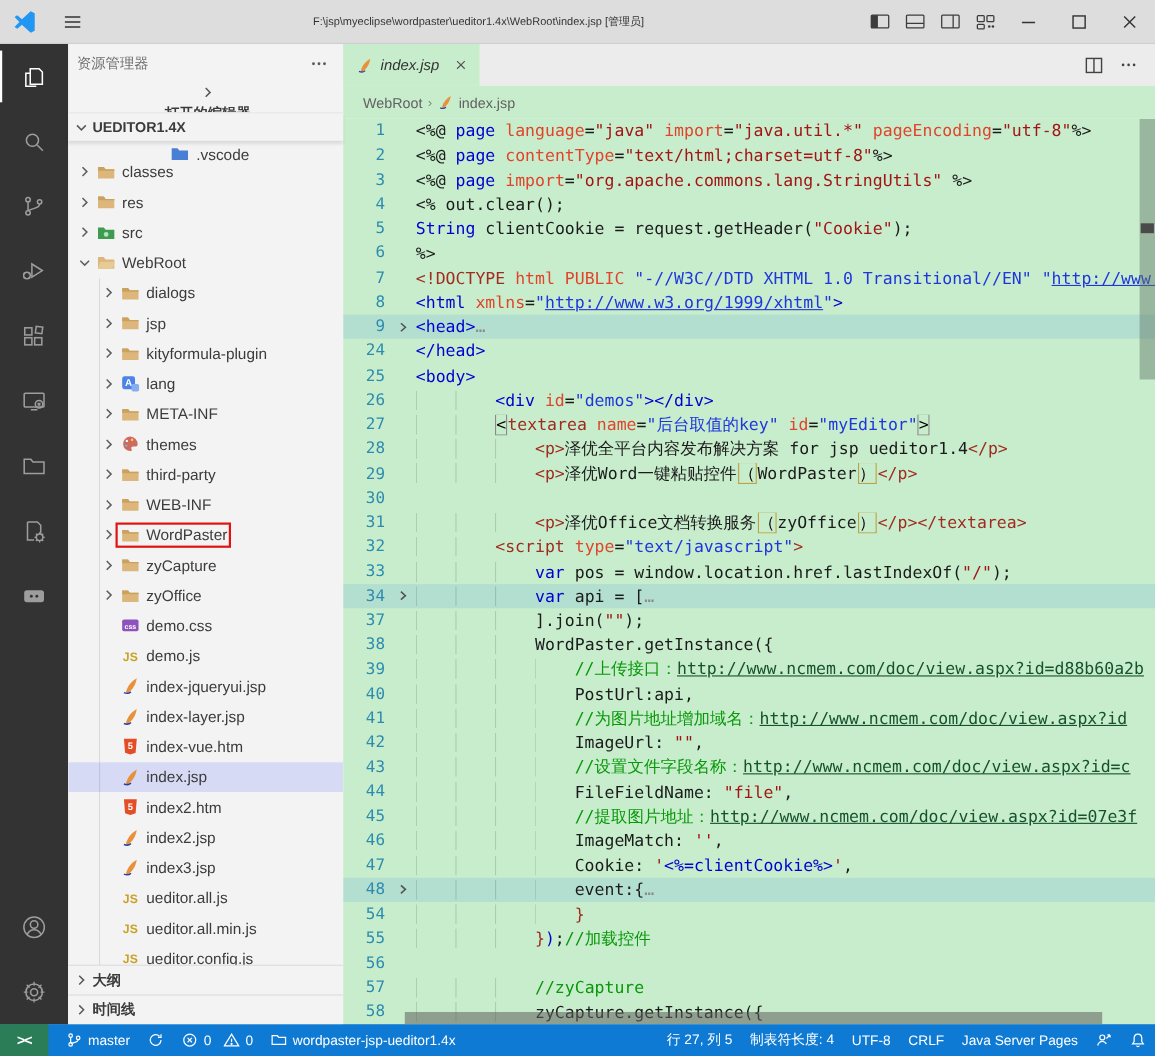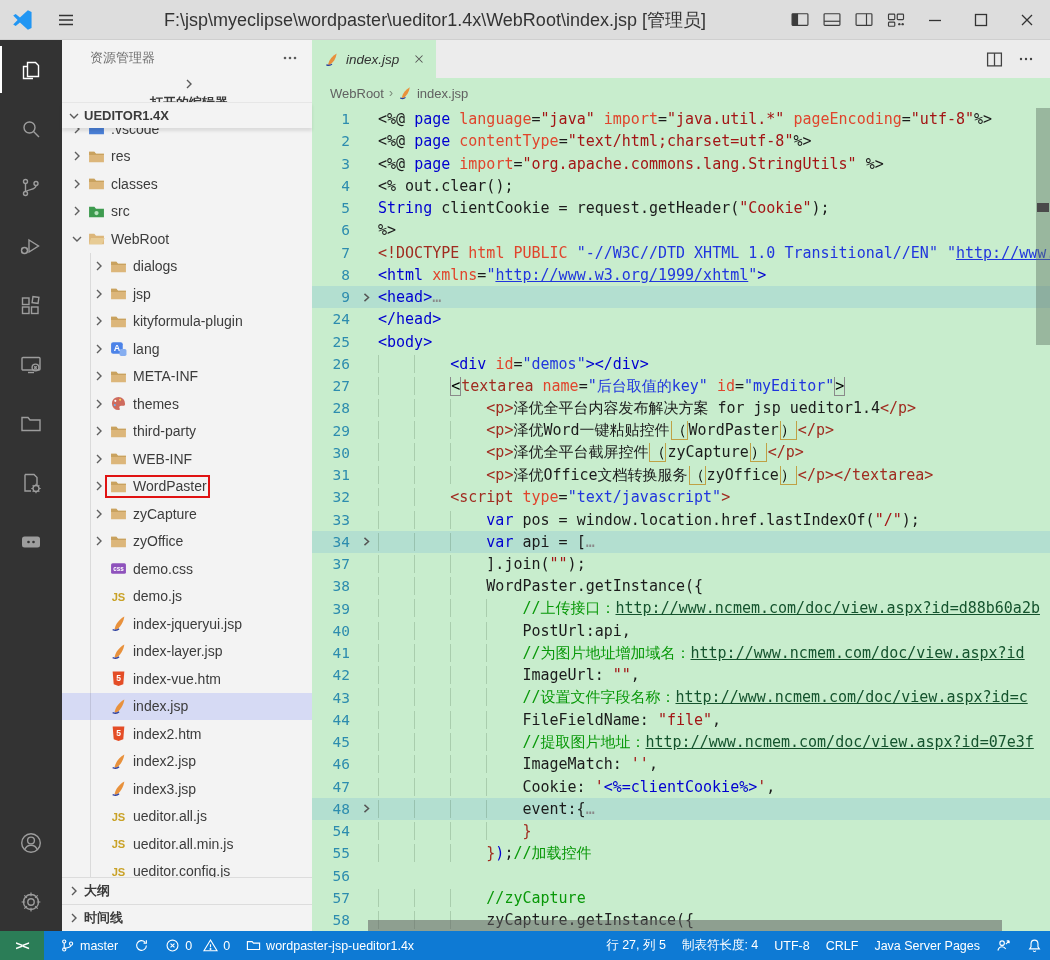--- a/index.html
+++ b/index.html
@@ -3,36 +3,36 @@
 <meta charset="utf-8">
 <style>
   * { margin:0; padding:0; box-sizing:border-box; }
   html,body { width:1050px; height:960px; overflow:hidden; }
   body { font-family:"Liberation Sans","DejaVu Sans",sans-serif; background:#fff; position:relative; }
 
   
   .titlebar { height:40px; background:#dddddd; border-bottom:1px solid #cfcfcf; display:flex; align-items:center; }
   .tb-logo { width:46px; display:flex; justify-content:center; }
   .tb-menu { width:40px; display:flex; justify-content:center; color:#333; cursor:pointer; }
-  .tb-title { flex:1; text-align:center; font-size:18px; color:#333; white-space:nowrap; overflow:hidden; }
+  .tb-title { flex:1; text-align:center; font-size:10px; color:#333; white-space:nowrap; overflow:hidden; }
   .tb-actions { display:flex; }
   .tb-act { width:32px; height:40px; display:flex; align-items:center; justify-content:center; color:#3c3c3c; }
   .tb-win { width:46px; height:40px; display:flex; align-items:center; justify-content:center; color:#333; }
 
   
   .app { display:flex; height:891px; }
 
   .activitybar { width:62px; background:#333333; display:flex; flex-direction:column; color:#9d9d9d; }
   .aitem { height:59px; display:flex; align-items:center; justify-content:center; position:relative; cursor:pointer; }
   .aitem.active { color:#ffffff; }
   .aitem.active::before { content:""; position:absolute; left:0; top:6px; bottom:6px; width:2px; background:#fff; }
   .abar-spacer { flex:1; }
 
   .sidebar { width:250px; background:#f3f3f3; display:flex; flex-direction:column; font-size:13px; color:#3b3b3b; }
-  .sb-title { height:36px; display:flex; align-items:center; padding:0 14px 0 28px; color:#6f6f6f; font-size:13px; }
+  .sb-title { height:36px; display:flex; align-items:center; padding:0 14px 0 8px; color:#6f6f6f; font-size:13px; }
   .sb-title .grow { flex:1; }
   .sec-row { height:26px; display:flex; align-items:center; font-weight:bold; font-size:13px; padding-left:4px; gap:2px; cursor:pointer;flex-direction:column; }
   .root-row { height:26px; display:flex; align-items:center; font-weight:bold; font-size:13px; padding-left:4px; gap:2px; cursor:pointer;
               box-shadow:0 3px 3px rgba(0,0,0,.10); position:relative; z-index:3; background:#f3f3f3; border-top:1px solid #e6e6e6;}
   .tree { flex:1; overflow:hidden; position:relative; }
   .trow { display:flex; align-items:center; height:27.5px; font-size:14px; color:#3c3c3c; position:relative; cursor:pointer; white-space:nowrap; }
   .trow.sel { background:#d6daf4; }
   .trow.lvl1 { padding-left:6px; }
   .trow.lvl2 { padding-left:28px; }
   .trow.lvl2::before { content:""; position:absolute; left:28px; top:0; bottom:0; width:1px; background:rgba(0,0,0,.10); }
@@ -246,21 +246,21 @@
     </div>
     <div class="root-row">
       <span>
           <svg width="16" height="16" viewBox="0 0 16 16" fill="none" stroke="#5a5a5a" stroke-width="1.4">
             <path d="M4 6l4 4 4-4"></path>
           </svg>
         </span>
       <span>UEDITOR1.4X</span>
     </div>
     <div class="tree">
-        <div class="trow lvl1" style="margin-top: -13px;">
+        <div class="trow lvl1" style="margin-top: -13px; flex-direction: column;">
           <span class="twist">
             <svg width="16" height="16" viewBox="0 0 16 16" fill="none" stroke="#5f5f5f" stroke-width="1.4">
               <path d="M6 4l4 4-4 4"></path>
             </svg>
           </span>
           <span class="fwrap">
             <span class="ficon">
               <svg width="17" height="17" viewBox="0 0 16 16">
                 <path d="M1 3.5h5l1.5 2H15v8H1z" fill="#4a7fd6" stroke="none"></path>
               </svg>
@@ -274,37 +274,37 @@
               <path d="M6 4l4 4-4 4"></path>
             </svg>
           </span>
           <span class="fwrap">
             <span class="ficon">
               <svg width="17" height="17" viewBox="0 0 16 16">
                 <path d="M1 3.5h5l1.5 2H15v8H1z" fill="#dcb67a" stroke="none"></path>
                 <path d="M1 3.5h5l1.5 2H15v1.2H1z" fill="#c9a25f" stroke="none"></path>
               </svg>
             </span>
+            <span>classes</span>
+          </span>
+        </div>
+        <div class="trow lvl1">
+          <span class="twist">
+            <svg width="16" height="16" viewBox="0 0 16 16" fill="none" stroke="#5f5f5f" stroke-width="1.4">
+              <path d="M6 4l4 4-4 4"></path>
+            </svg>
+          </span>
+          <span class="fwrap">
+            <span class="ficon">
+              <svg width="17" height="17" viewBox="0 0 16 16">
+                <path d="M1 3.5h5l1.5 2H15v8H1z" fill="#dcb67a" stroke="none"></path>
+                <path d="M1 3.5h5l1.5 2H15v1.2H1z" fill="#c9a25f" stroke="none"></path>
+              </svg>
+            </span>
             <span>res</span>
-          </span>
-        </div>
-        <div class="trow lvl1">
-          <span class="twist">
-            <svg width="16" height="16" viewBox="0 0 16 16" fill="none" stroke="#5f5f5f" stroke-width="1.4">
-              <path d="M6 4l4 4-4 4"></path>
-            </svg>
-          </span>
-          <span class="fwrap">
-            <span class="ficon">
-              <svg width="17" height="17" viewBox="0 0 16 16">
-                <path d="M1 3.5h5l1.5 2H15v8H1z" fill="#dcb67a" stroke="none"></path>
-                <path d="M1 3.5h5l1.5 2H15v1.2H1z" fill="#c9a25f" stroke="none"></path>
-              </svg>
-            </span>
-            <span>classes</span>
           </span>
         </div>
         <div class="trow lvl1">
           <span class="twist">
             <svg width="16" height="16" viewBox="0 0 16 16" fill="none" stroke="#5f5f5f" stroke-width="1.4">
               <path d="M6 4l4 4-4 4"></path>
             </svg>
           </span>
           <span class="fwrap">
             <span class="ficon">
@@ -725,21 +725,21 @@
           <div class="crow"><span class="gnum">8</span><span class="gfold"></span><span class="ctext"><span class="k">&lt;html </span><span class="a">xmlns</span><span class="x">=</span><span class="b">"</span><span class="u">http://www.w3.org/1999/xhtml</span><span class="b">"</span><span class="k">&gt;</span></span></div>
           <div class="crow hl"><span class="gnum">9</span><span class="gfold"><svg width="13" height="13" viewBox="0 0 16 16" fill="none" stroke="#555" stroke-width="1.8">
                 <path d="M5.5 3.5l5 4.5-5 4.5"></path>
               </svg></span><span class="ctext"><span class="k">&lt;head&gt;</span><span class="e">…</span></span></div>
           <div class="crow"><span class="gnum">24</span><span class="gfold"></span><span class="ctext"><span class="k">&lt;/head&gt;</span></span></div>
           <div class="crow"><span class="gnum">25</span><span class="gfold"></span><span class="ctext"><span class="k">&lt;body&gt;</span></span></div>
           <div class="crow"><span class="gnum">26</span><span class="gfold"></span><span class="ctext"><span class="ind">    </span><span class="ind">    </span><span class="k">&lt;div </span><span class="a">id</span><span class="x">=</span><span class="b">"demos"</span><span class="k">&gt;&lt;/div&gt;</span></span></div>
           <div class="crow"><span class="gnum">27</span><span class="gfold"></span><span class="ctext"><span class="ind">    </span><span class="ind">    </span><span class="gb">&lt;</span><span class="t">textarea </span><span class="a">name</span><span class="x">=</span><span class="b">"后台取值的key" </span><span class="a">id</span><span class="x">=</span><span class="b">"myEditor"</span><span class="gb">&gt;</span></span></div>
           <div class="crow"><span class="gnum">28</span><span class="gfold"></span><span class="ctext"><span class="ind">    </span><span class="ind">    </span><span class="ind">    </span><span class="t">&lt;p&gt;</span><span class="x">泽优全平台内容发布解决方案 for jsp ueditor1.4</span><span class="t">&lt;/p&gt;</span></span></div>
           <div class="crow"><span class="gnum">29</span><span class="gfold"></span><span class="ctext"><span class="ind">    </span><span class="ind">    </span><span class="ind">    </span><span class="t">&lt;p&gt;</span><span class="x">泽优Word一键粘贴控件</span><span class="yb">（</span><span class="x">WordPaster</span><span class="yb">）</span><span class="t">&lt;/p&gt;</span></span></div>
-          <div class="crow"><span class="gnum">30</span><span class="gfold"></span><span class="ctext"><span class="ind">    </span><span class="ind">    </span><span class="ind">    </span><span class="t">&lt;p&gt;</span><span class="x">泽优全平台截屏控件</span><span class="yb">（</span><span class="x">zyCapture</span><span class="yb">）</span><span class="t">&lt;/p&gt;</span></span></div>
+          <div class="crow"><span class="gnum">30</span><span class="gfold"></span></div>
           <div class="crow"><span class="gnum">31</span><span class="gfold"></span><span class="ctext"><span class="ind">    </span><span class="ind">    </span><span class="ind">    </span><span class="t">&lt;p&gt;</span><span class="x">泽优Office文档转换服务</span><span class="yb">（</span><span class="x">zyOffice</span><span class="yb">）</span><span class="t">&lt;/p&gt;&lt;/textarea&gt;</span></span></div>
           <div class="crow"><span class="gnum">32</span><span class="gfold"></span><span class="ctext"><span class="ind">    </span><span class="ind">    </span><span class="t">&lt;script </span><span class="a">type</span><span class="x">=</span><span class="b">"text/javascript"</span><span class="t">&gt;</span></span></div>
           <div class="crow"><span class="gnum">33</span><span class="gfold"></span><span class="ctext"><span class="ind">    </span><span class="ind">    </span><span class="ind">    </span><span class="k">var </span><span class="x">pos = window.location.href.lastIndexOf(</span><span class="s">"/"</span><span class="x">);</span></span></div>
           <div class="crow hl"><span class="gnum">34</span><span class="gfold"><svg width="13" height="13" viewBox="0 0 16 16" fill="none" stroke="#555" stroke-width="1.8">
                 <path d="M5.5 3.5l5 4.5-5 4.5"></path>
               </svg></span><span class="ctext"><span class="ind">    </span><span class="ind">    </span><span class="ind">    </span><span class="k">var </span><span class="x">api = [</span><span class="e">…</span></span></div>
           <div class="crow"><span class="gnum">37</span><span class="gfold"></span><span class="ctext"><span class="ind">    </span><span class="ind">    </span><span class="ind">    </span><span class="x">].join(</span><span class="s">""</span><span class="x">);</span></span></div>
           <div class="crow"><span class="gnum">38</span><span class="gfold"></span><span class="ctext"><span class="ind">    </span><span class="ind">    </span><span class="ind">    </span><span class="x">WordPaster.getInstance({</span></span></div>
           <div class="crow"><span class="gnum">39</span><span class="gfold"></span><span class="ctext"><span class="ind">    </span><span class="ind">    </span><span class="ind">    </span><span class="ind">    </span><span class="c">//上传接口：</span><span class="g">http://www.ncmem.com/doc/view.aspx?id=d88b60a2b</span></span></div>
           <div class="crow"><span class="gnum">40</span><span class="gfold"></span><span class="ctext"><span class="ind">    </span><span class="ind">    </span><span class="ind">    </span><span class="ind">    </span><span class="x">PostUrl:api,</span></span></div>

